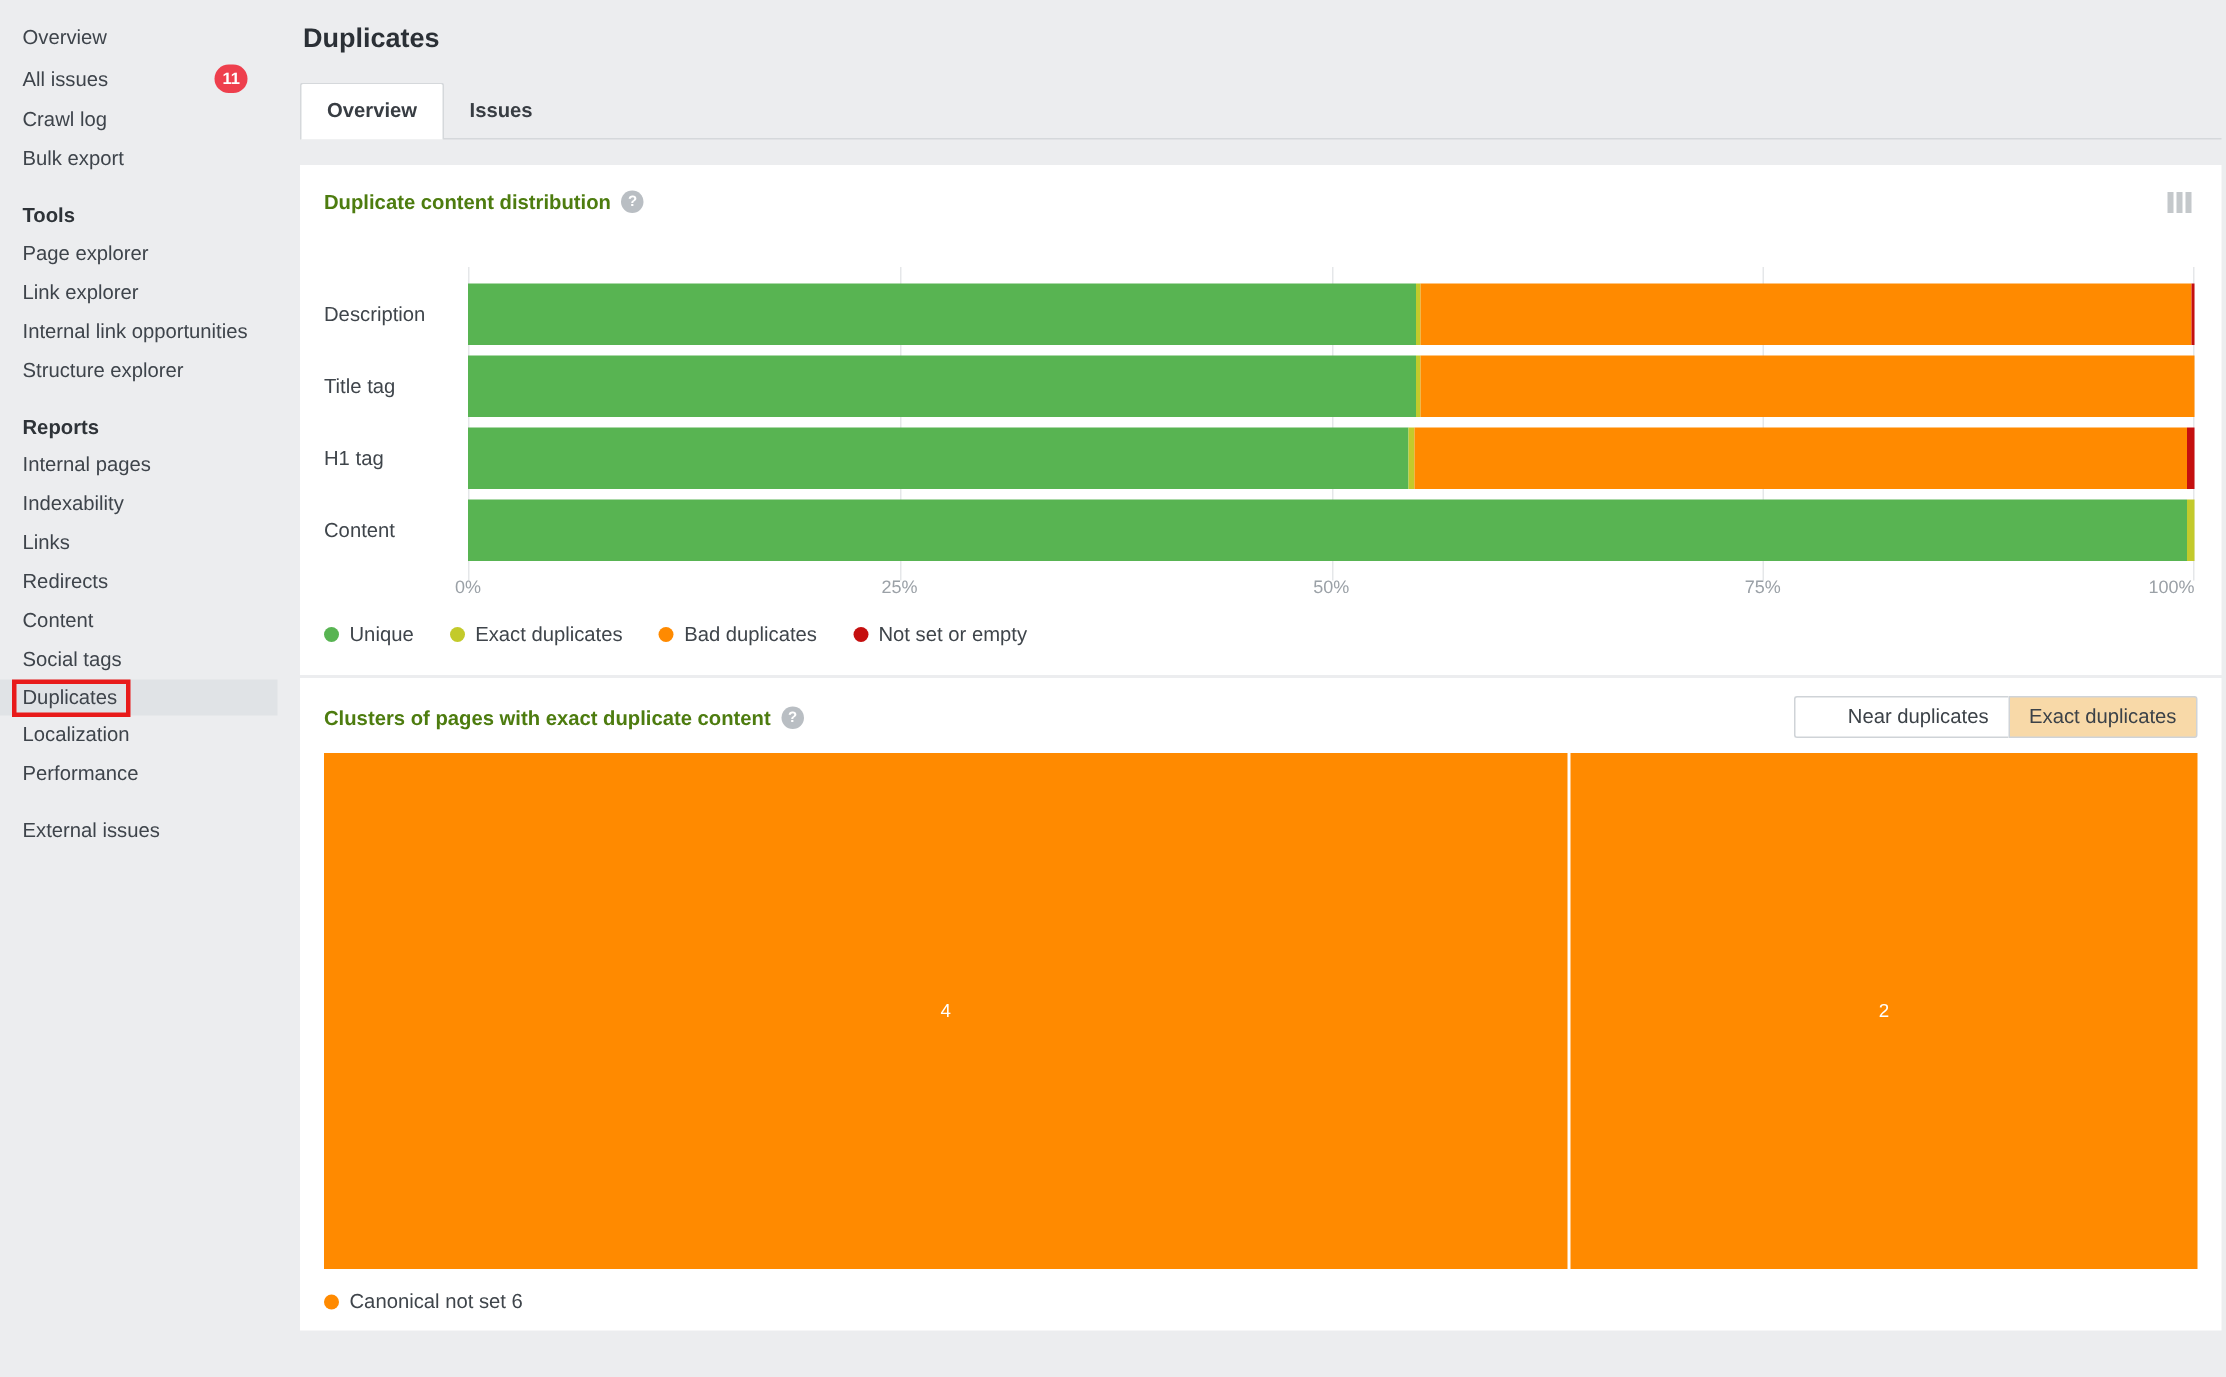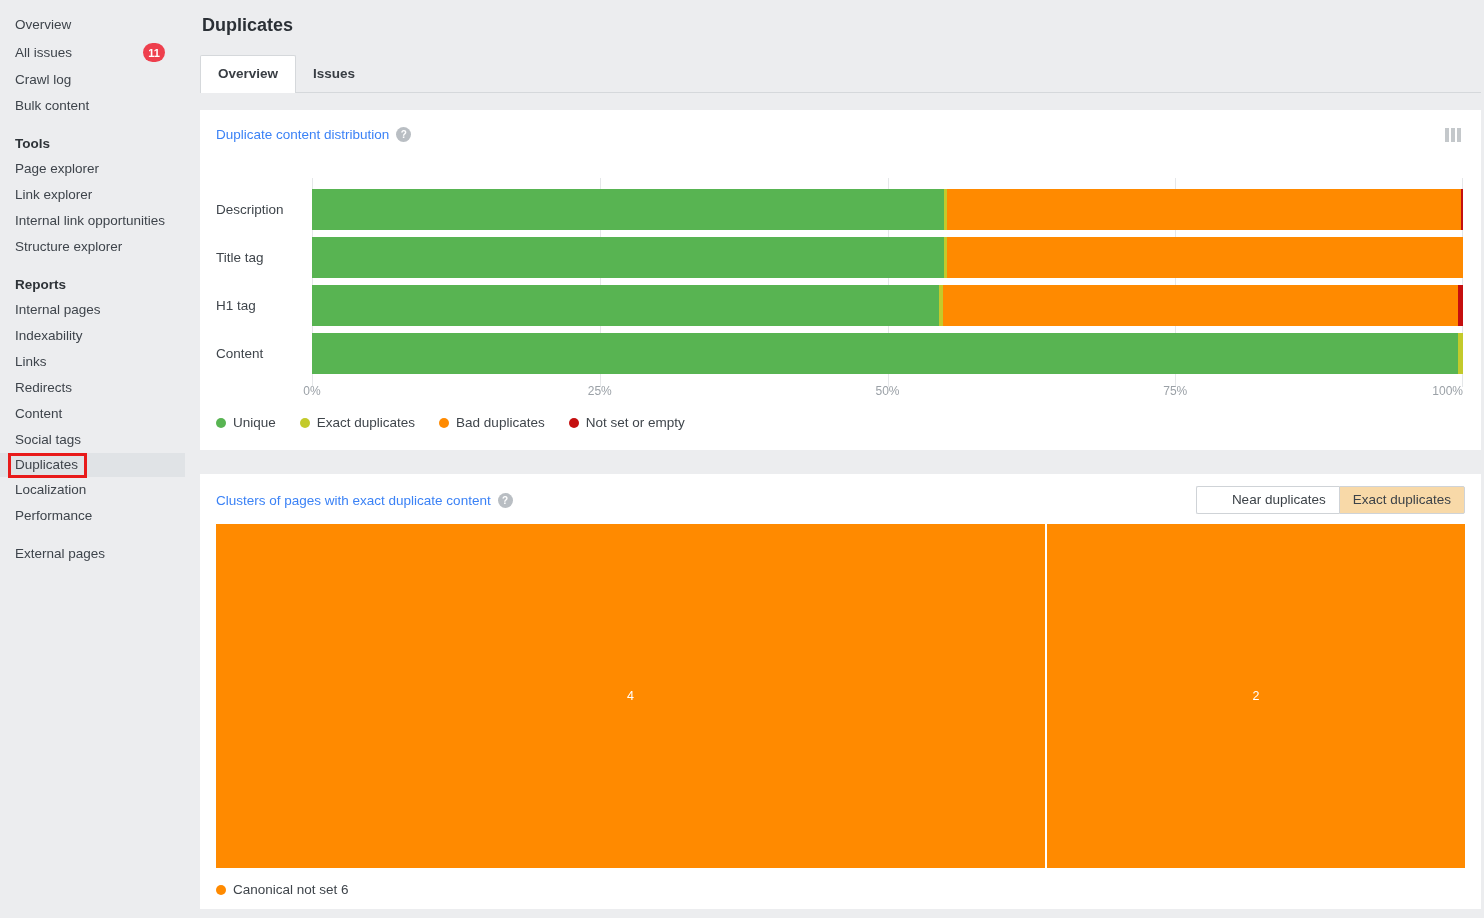--- a/index.html
+++ b/index.html
@@ -37,21 +37,21 @@
 
   .tabbar { display:flex; align-items:flex-end; border-bottom:1px solid #d5d8db;
             margin:18px 3px 0 0; height:39px; }
   .tab { padding:10px 17px 11px; font-weight:bold; color:#383d43; cursor:pointer; }
   .tab.active { background:#fff; border:1px solid #d5d8db; border-bottom:none;
                 border-radius:2px 2px 0 0; margin-bottom:-1px; padding-bottom:12px; }
 
   .card { background:#fff; margin:17px 3px 0 0; padding:17px 16px 20px; }
   .card-head { display:flex; justify-content:space-between; align-items:center; }
   .card-title-wrap { display:flex; align-items:center; }
-  .card-title { font-weight:normal; color:#3b82f6; font-size:13.5px; }
+  .card-title { font-weight:bold; color:#4d7c0f; font-size:13.5px; }
   .help-icon { width:15px; height:15px; border-radius:50%; background:#b9bec3;
                color:#fff; font-size:10px; font-weight:bold; margin-left:7px;
                display:inline-flex; align-items:center; justify-content:center; cursor:pointer; }
   .help-icon::before { content:"?"; }
   .chart-switch-icon { display:inline-flex; gap:2px; cursor:pointer; margin-right:4px; }
   .chart-switch-icon i { display:block; width:4px; height:14px; background:#c4c8cb; }
 
   
   .plot { position:relative; margin-top:36px; padding-top:7px; }
   .gridlines { position:absolute; left:96px; right:2px; top:0; bottom:-10px; z-index:0; }
@@ -62,21 +62,21 @@
   .seg { height:100%; }
   .axis { position:relative; height:15px; margin:7px 2px 0 96px;
           font-size:12px; color:#9ba1a7; }
   .axis .tick { position:absolute; transform:translateX(-50%); white-space:nowrap; }
   .axis .tick.last { right:0; left:auto !important; transform:none; }
   .legend { display:flex; align-items:flex-start; margin-top:16px; gap:24px; }
   .legend-item { display:flex; align-items:center; gap:7px; color:#3f454b; }
   .dot { width:10px; height:10px; border-radius:50%; flex:0 0 10px; }
 
   
-  .card2 { margin-top:24px; padding:12px 16px 12px; }
+  .card2 { margin-top:2px; padding:12px 16px 12px; }
   .segmented { display:flex; }
   .segmented button {
     font-family:inherit; font-size:13.5px; color:#3c4248;
     background:#fff; border:1px solid #cfd3d7; padding:5px 13px 6px; cursor:pointer;
   }
   .segmented button:first-child { border-radius:2px 0 0 2px; border-right:none;padding-left:35px; }
   .segmented button:last-child { border-radius:0 2px 2px 0; }
   .segmented button.active { background:#f8d9a8; }
   .treemap { display:flex; gap:2px; height:344px; margin-top:10px; }
   .treemap-block { display:flex; align-items:center; justify-content:center;
@@ -93,21 +93,21 @@
           <span>Overview</span>
         </div>
         <div class="side-item">
           <span>All issues</span>
           <span class="badge">11</span>
         </div>
         <div class="side-item">
           <span>Crawl log</span>
         </div>
         <div class="side-item">
-          <span>Bulk content</span>
+          <span>Bulk export</span>
         </div>
       </div>
       <div class="side-section">
         <div class="side-header">Tools</div>
         <div class="side-item">
           <span>Page explorer</span>
         </div>
         <div class="side-item">
           <span>Link explorer</span>
         </div>
@@ -143,21 +143,21 @@
         </div>
         <div class="side-item">
           <span>Localization</span>
         </div>
         <div class="side-item">
           <span>Performance</span>
         </div>
       </div>
       <div class="side-section">
         <div class="side-item">
-          <span>External pages</span>
+          <span>External issues</span>
         </div>
       </div>
     </aside>
 
   <main class="content">
     <h1 class="page-title">Duplicates</h1>
 
     <div class="tabbar">
       <div class="tab active">Overview</div>
       <div class="tab">Issues</div>

